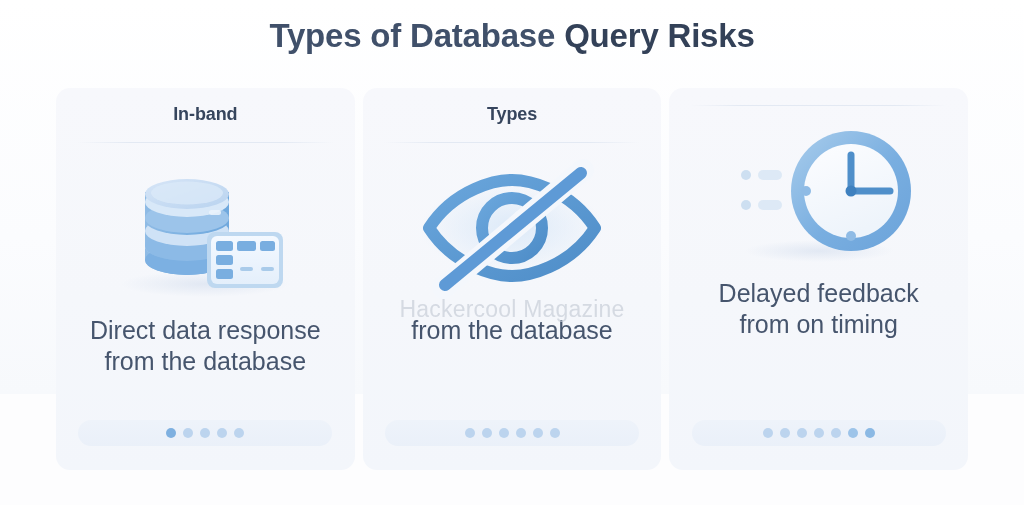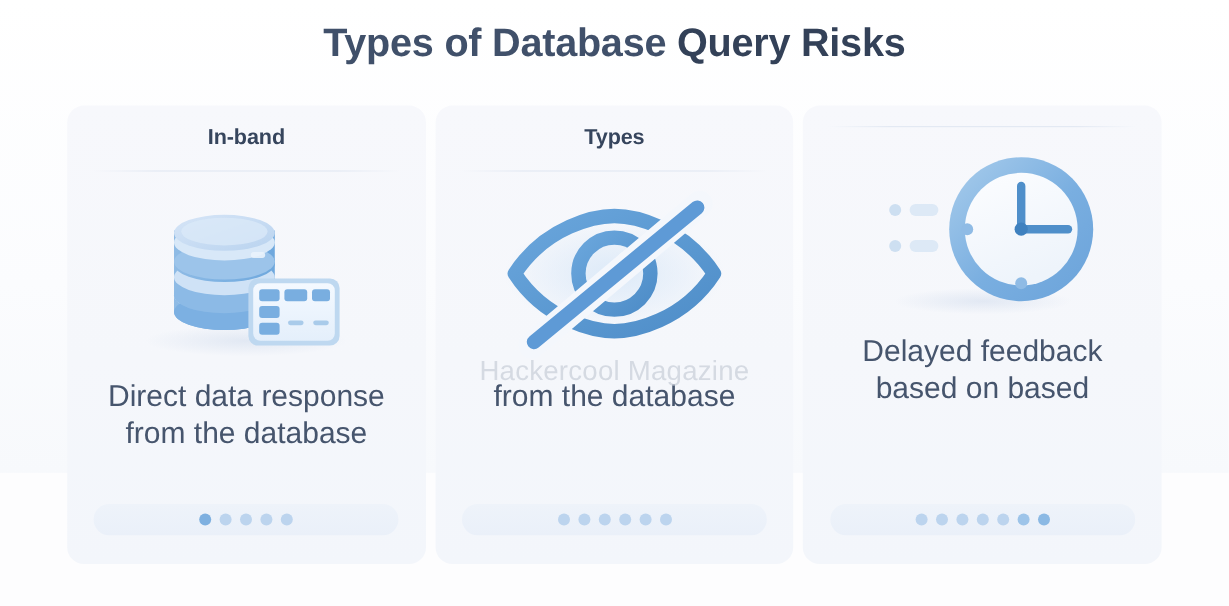--- a/index.html
+++ b/index.html
@@ -310,21 +310,21 @@
 
             <line x1="127" y1="74" x2="127" y2="38" stroke="#4f8fca" stroke-width="7" stroke-linecap="round"></line>
             <line x1="127" y1="74" x2="166" y2="74" stroke="#4f8fca" stroke-width="7" stroke-linecap="round"></line>
             <circle cx="127" cy="74" r="5.5" fill="#3f81bf"></circle>
           </svg>
         </div>
       </div>
 
       <div class="caption">
         <div>Delayed feedback</div>
-        <div>based on based</div>
+        <div>from on timing</div>
       </div>
 
       <div class="pill-wrap">
         <div class="pill">
           <span class="dot"></span>
           <span class="dot"></span>
           <span class="dot"></span>
           <span class="dot"></span>
           <span class="dot"></span>
           <span class="dot" style="background:#9dc4e9"></span>

